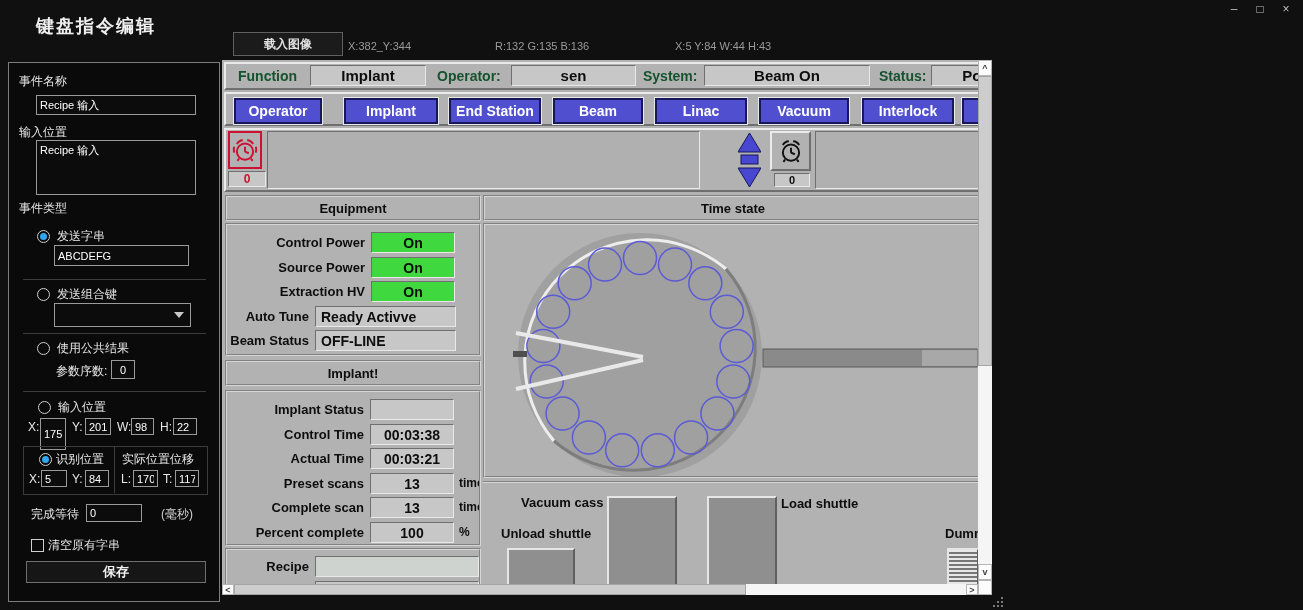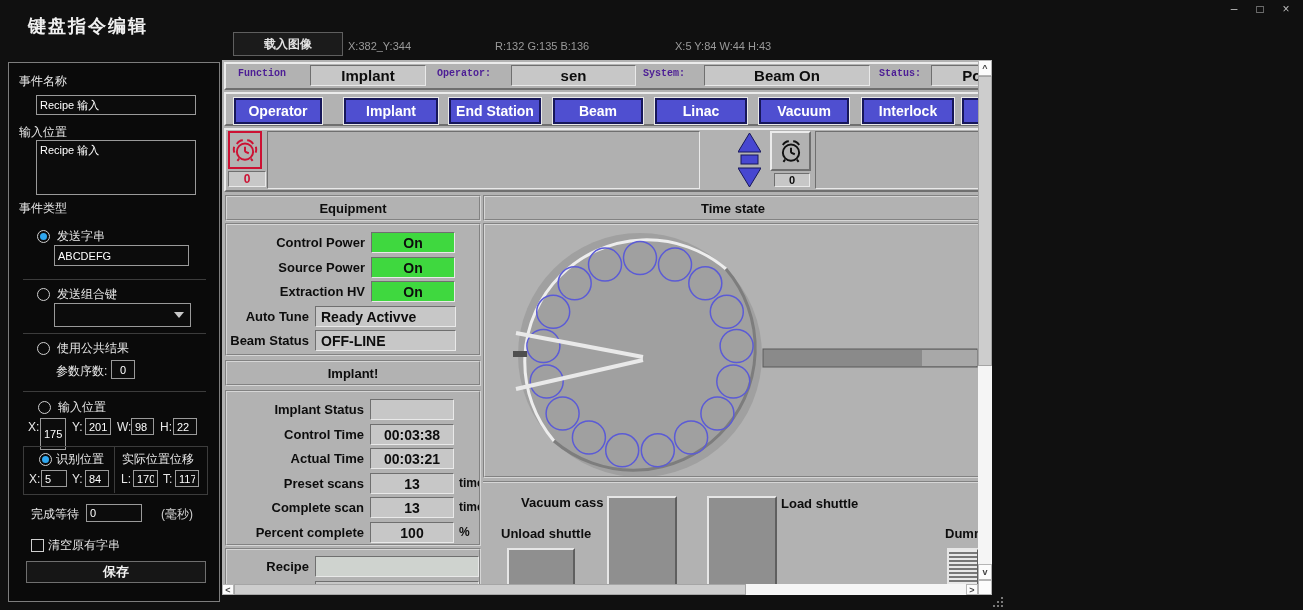--- a/index.html
+++ b/index.html
@@ -1,20 +1,20 @@
 <!DOCTYPE html>
 <html><head>
 <meta charset="utf-8">
 <style>
   html,body{margin:0;padding:0;background:#101010;}
   #screen{position:relative;width:1303px;height:610px;background:#101010;overflow:hidden;
           font-family:"Liberation Sans",sans-serif;-webkit-font-smoothing:antialiased;}
   .abs{position:absolute;}
   
-  .win-title{left:28px;top:14px;font-size:18px;font-weight:bold;color:#f0f0f0;letter-spacing:2px;}
+  .win-title{left:36px;top:14px;font-size:18px;font-weight:bold;color:#f0f0f0;letter-spacing:2px;}
   .win-controls{right:10px;top:2px;display:flex;gap:12px;color:#bdbdbd;font-size:12px;}
   .win-controls span{width:14px;text-align:center;cursor:default;}
   
   .load-btn{left:233px;top:32px;width:108px;height:22px;background:#1b1b1b;border:1px solid #5f5f5f;
             color:#e0e0e0;font-size:12px;font-weight:bold;text-align:center;line-height:22px;}
   .info-txt{top:40px;color:#9a9a9a;font-size:11px;white-space:nowrap;}
   
   .editor{left:8px;top:62px;width:210px;height:538px;background:#0a0a0a;border:1px solid #7d7d7d;
           color:#e8e8e8;font-size:12px;}
   .editor .lbl{position:absolute;color:#e8e8e8;font-size:12px;white-space:nowrap;}
@@ -31,21 +31,21 @@
   .ddown .tri{position:absolute;right:6px;top:8px;width:0;height:0;border-left:5px solid transparent;
               border-right:5px solid transparent;border-top:6px solid #c8c8c8;}
   .chk{position:absolute;width:11px;height:11px;border:1px solid #cfcfcf;background:#0a0a0a;}
   .save-btn{position:absolute;left:17px;top:498px;width:178px;height:20px;background:#161616;border:1px solid #6f6f6f;
             color:#f0f0f0;font-weight:bold;font-size:13px;text-align:center;line-height:20px;}
   
   .viewport{left:222px;top:60px;width:756px;height:524px;overflow:hidden;background:#b2b2b2;}
   .raised{background:#b2b2b2;border:2px solid;border-color:#ebebeb #6f6f6f #6f6f6f #ebebeb;box-sizing:border-box;}
   .sunken{background:#c7c7c7;border:1px solid;border-color:#6f6f6f #e9e9e9 #e9e9e9 #6f6f6f;box-sizing:border-box;}
   .groove{border:2px groove #d6d6d6;box-sizing:border-box;background:#b2b2b2;}
-  .hdr-lbl{position:absolute;font-size:10px;font-weight:bold;color:#4c1d95;white-space:nowrap;font-family:Liberation Mono, monospace;}
+  .hdr-lbl{position:absolute;font-size:14px;font-weight:bold;color:#14532d;white-space:nowrap;}
   .hdr-field{position:absolute;height:21px;text-align:center;font-size:15px;font-weight:bold;color:#0d0d0d;line-height:20px;}
   .nav-btn{position:absolute;top:4px;height:26px;background:#4f4fd0;border:2px solid #17175a;box-shadow:0 0 0 1px #e9e9e9;
            color:#fff;font-size:14px;font-weight:bold;text-align:center;line-height:23px;box-sizing:border-box;}
   .sec-title{position:absolute;text-align:center;font-size:13px;font-weight:bold;color:#0d0d0d;line-height:23px;}
   .row-lbl{position:absolute;font-size:13px;font-weight:bold;color:#0d0d0d;text-align:right;height:21px;line-height:21px;}
   .val-field{position:absolute;height:21px;font-size:14px;font-weight:bold;color:#0d0d0d;text-align:center;line-height:20px;}
   .green{background:#3fd83f !important;}
   .unit{position:absolute;font-size:12px;font-weight:bold;color:#0d0d0d;white-space:nowrap;}
   .box3d{position:absolute;background:#8f8f8f;border:2px solid;border-color:#e6e6e6 #5f5f5f #5f5f5f #e6e6e6;box-sizing:border-box;}
   .wlabel{position:absolute;font-size:13px;font-weight:bold;color:#0d0d0d;white-space:nowrap;}

